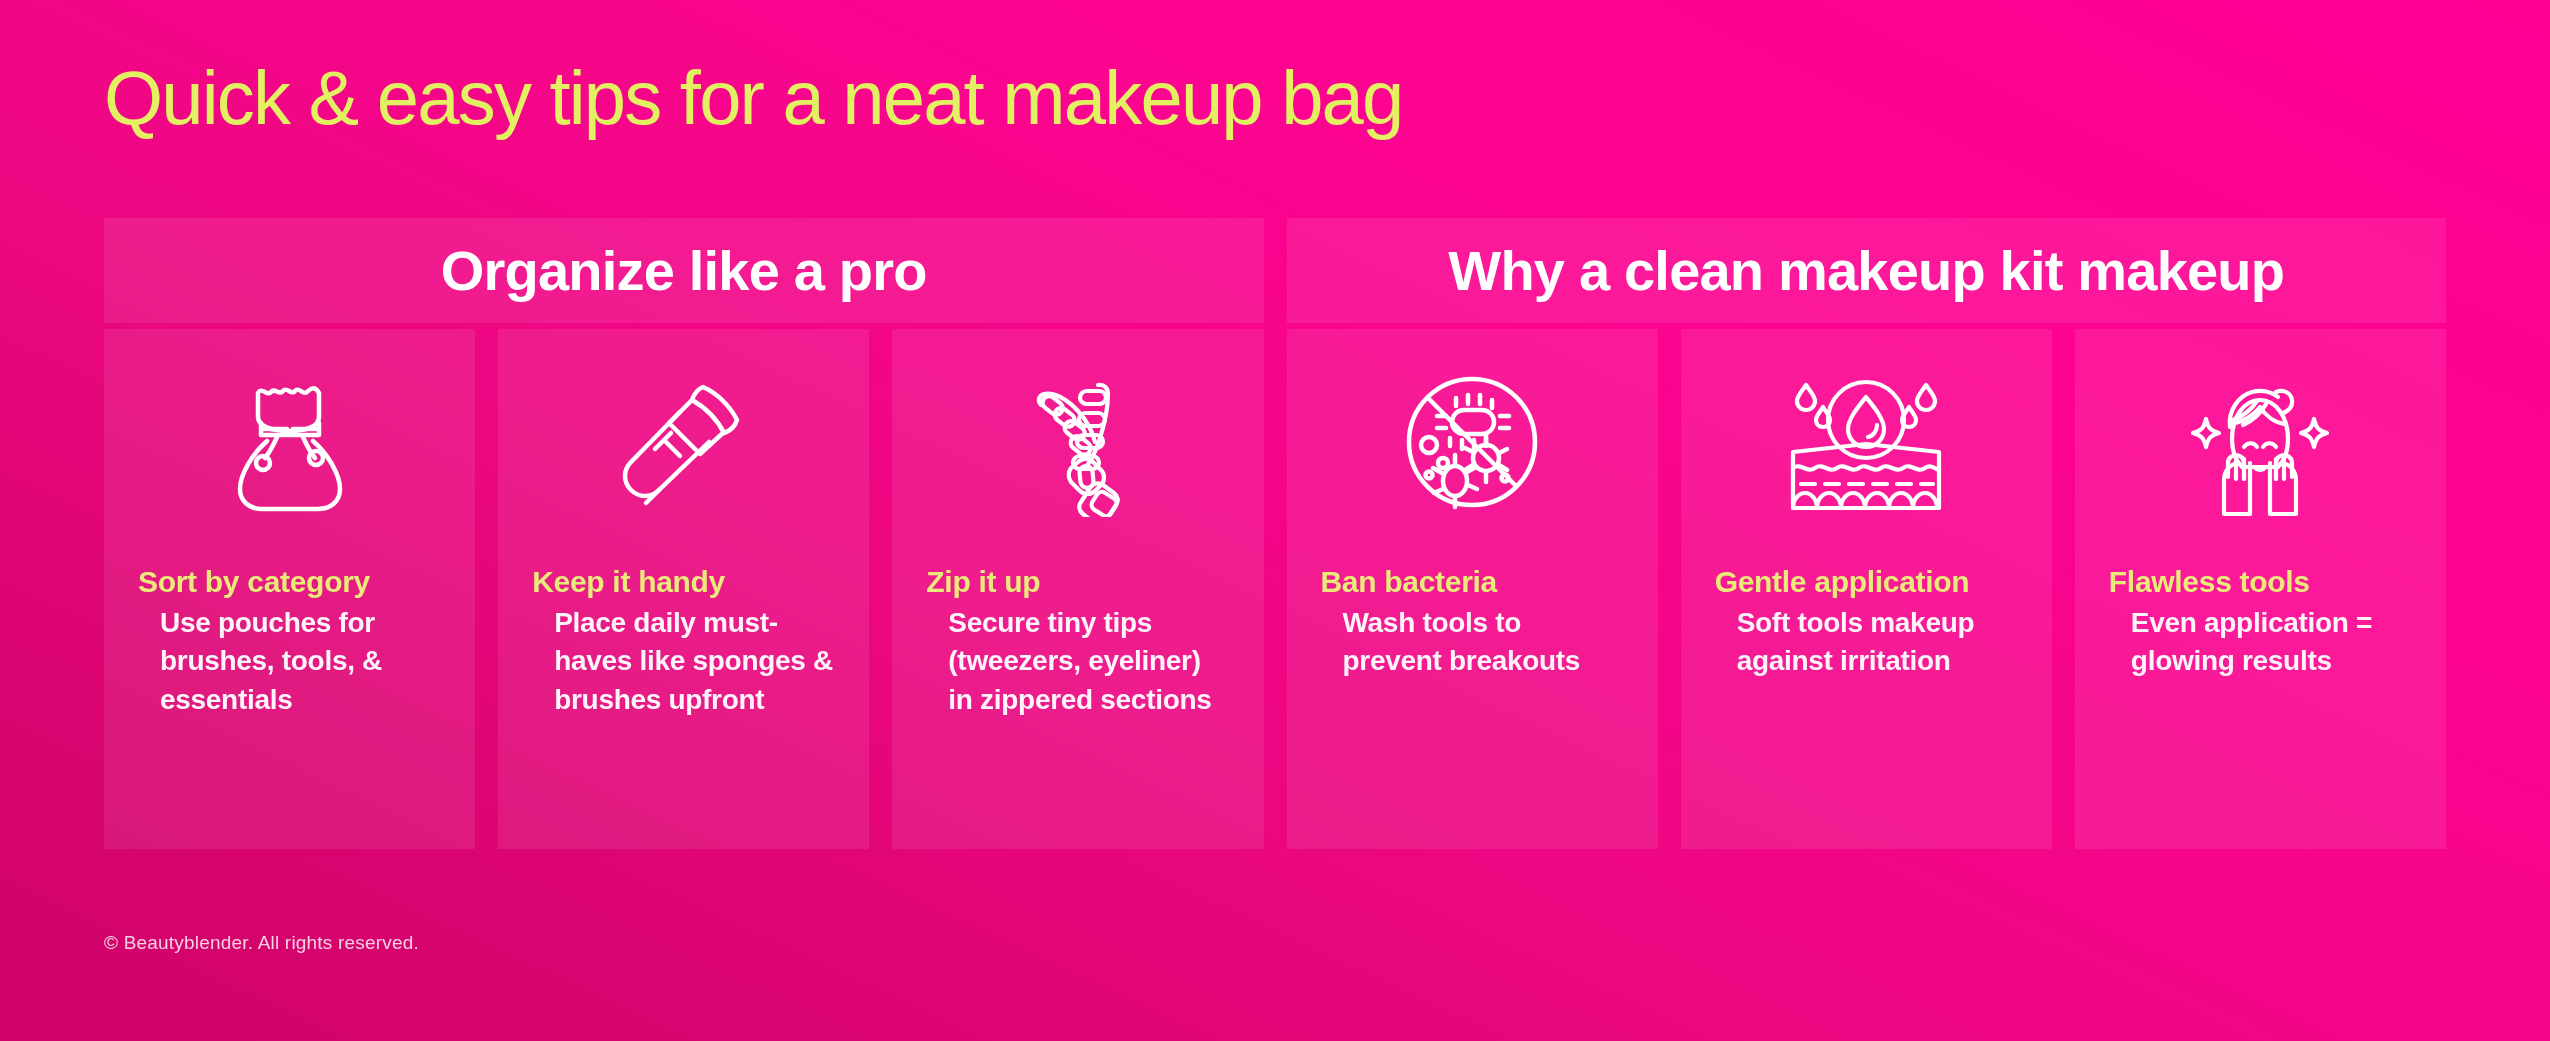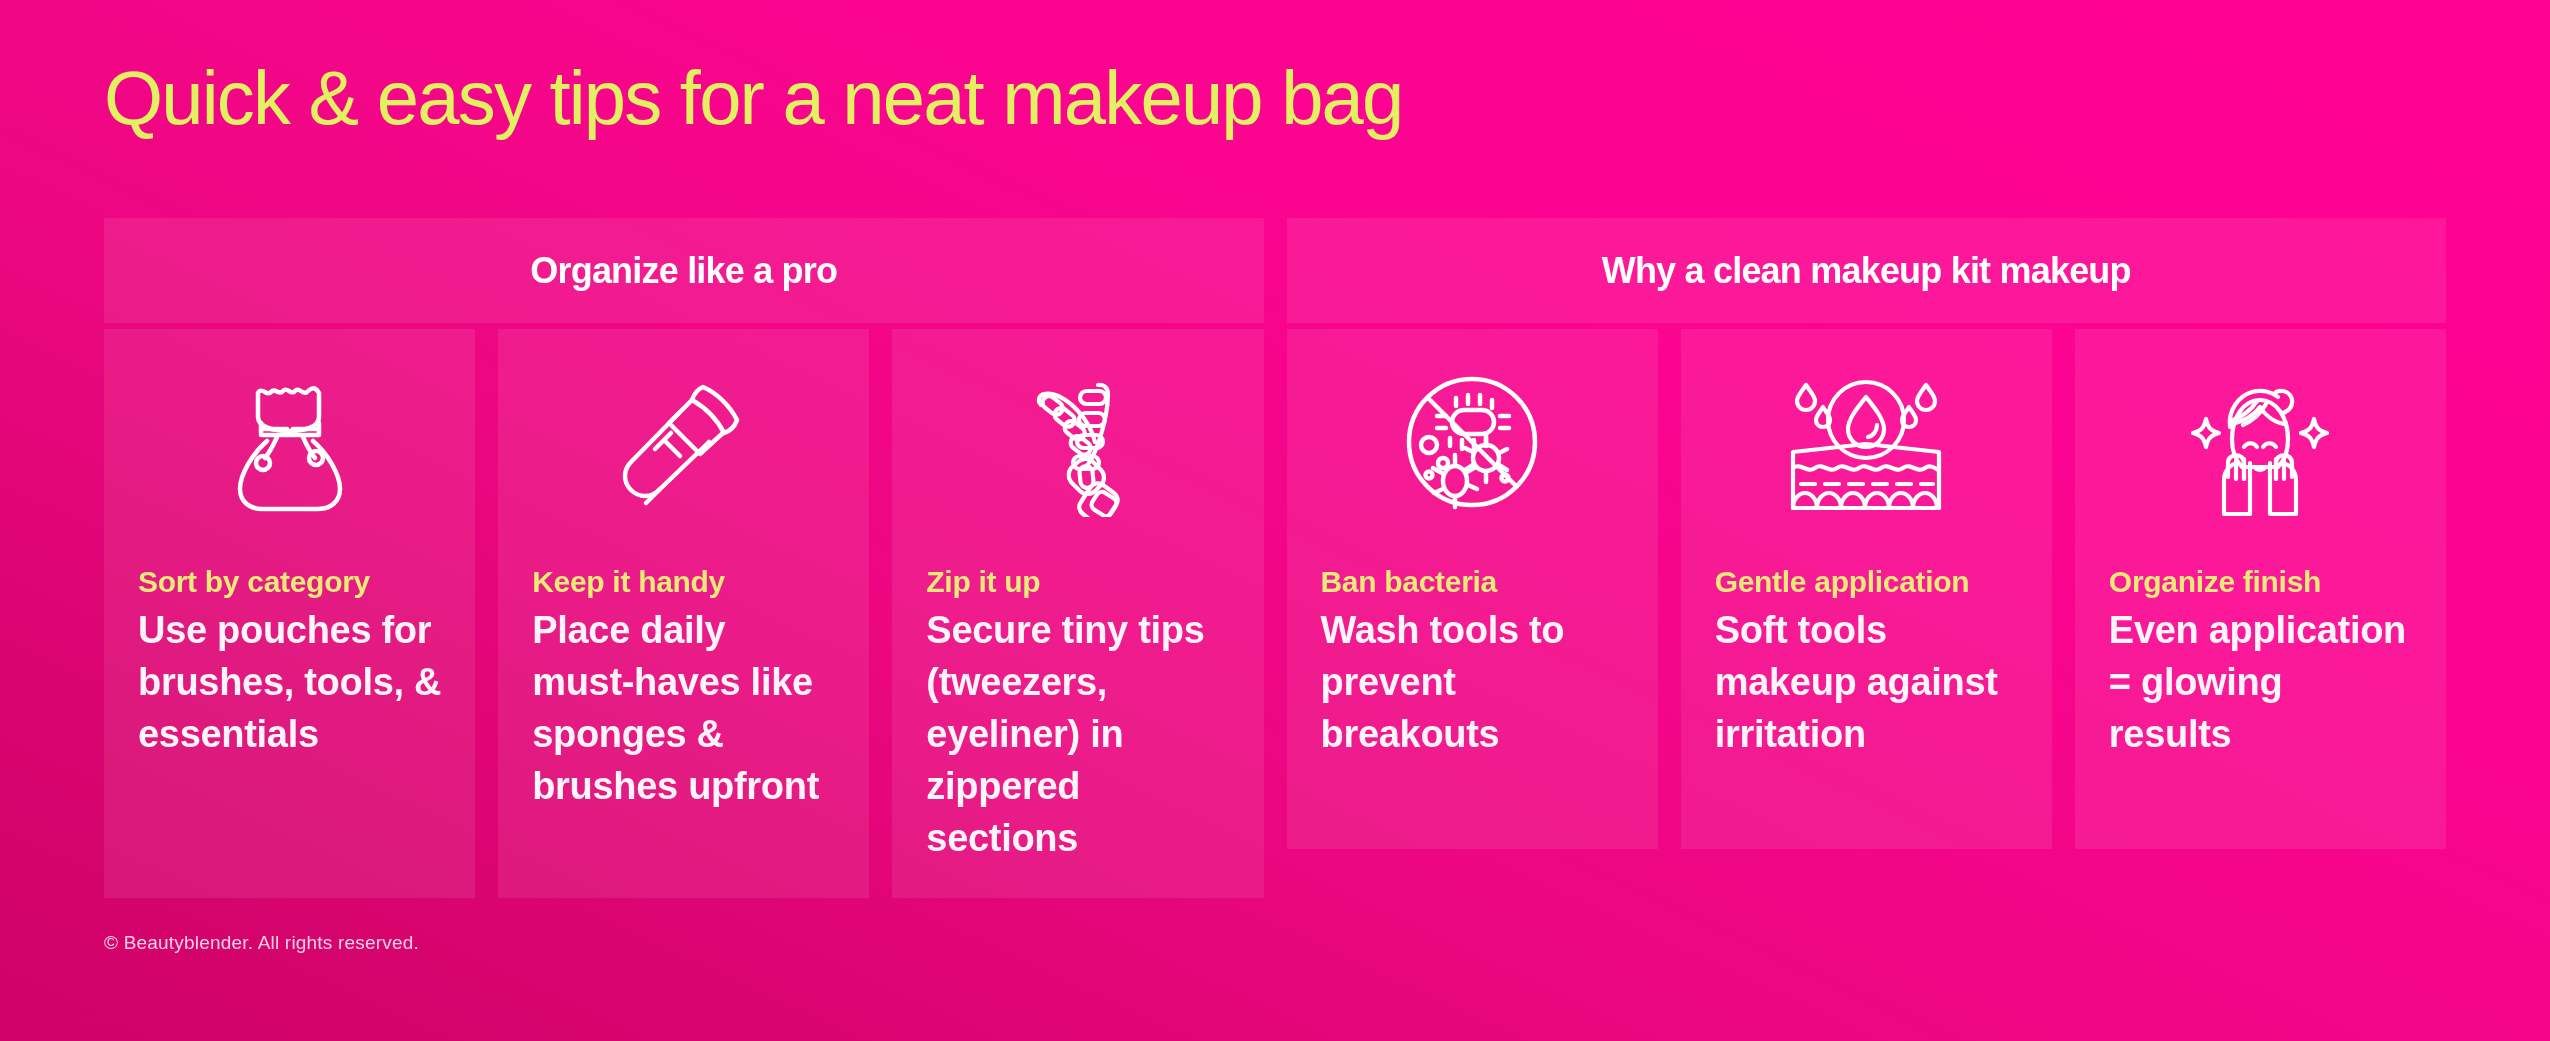--- a/index.html
+++ b/index.html
@@ -37,21 +37,21 @@
   }
   .group { flex:1; display:flex; flex-direction:column; }
   .group-header {
     height:105px;
     background:rgba(255,255,255,0.085);
     display:flex;
     align-items:center;
     justify-content:center;
   }
   .group-header-label {
-    font-size:36px;
+    font-size:56px;
     font-weight:bold;
     color:#ffffff;
     letter-spacing:-0.8px;
     white-space:nowrap;
   }
   .cards {
     display:flex;
     gap:23px;
     margin-top:6px;
   }
@@ -73,25 +73,26 @@
   .card-icon svg { display:block; }
   .card-title {
     font-size:30px;
     font-weight:bold;
     color:#e9ea78;
     letter-spacing:-0.3px;
     line-height:1.16;
     margin-bottom:4px;
   }
   .card-body {
-    font-size:38px;
+    font-size:28px;
     font-weight:bold;
     color:#fdf4f9;
     line-height:1.37;
     letter-spacing:-0.3px;
+    margin-left:22px;
   }
 
   .footer {
     position:absolute;
     left:104px; top:932px;
     font-size:19px;
     color:#f7cfe3;
     letter-spacing:0.2px;
     font-weight:normal;
     text-align:center;
@@ -234,21 +235,21 @@
               <path d="M58 96c-8 1-14 8-14 17v34h26v-34"></path>
               <path d="M48 110v-14c0-5 4-8 8-8s8 3 8 8v16"></path>
               <path d="M56 112V94M64 112V92M70 113v-17"></path>
               <path d="M102 96c8 1 14 8 14 17v34H90v-34"></path>
               <path d="M112 110V96c0-5-4-8-8-8s-8 3-8 8v16"></path>
               <path d="M104 112V94M96 112V92M90 113v-17"></path>
               <path d="M26 52c2 9 5 12 13 14-8 2-11 5-13 14-2-9-5-12-13-14 8-2 11-5 13-14z"></path>
               <path d="M134 52c2 9 5 12 13 14-8 2-11 5-13 14-2-9-5-12-13-14 8-2 11-5 13-14z"></path>
             </svg>
           </div>
-          <div class="card-title">Organize finish</div>
+          <div class="card-title">Flawless tools</div>
           <div class="card-body">Even application = glowing results</div>
         </div>
 
       </div>
     </div>
 
   </div>
 
   <div class="footer">© Beautyblender. All rights reserved.</div>
 

